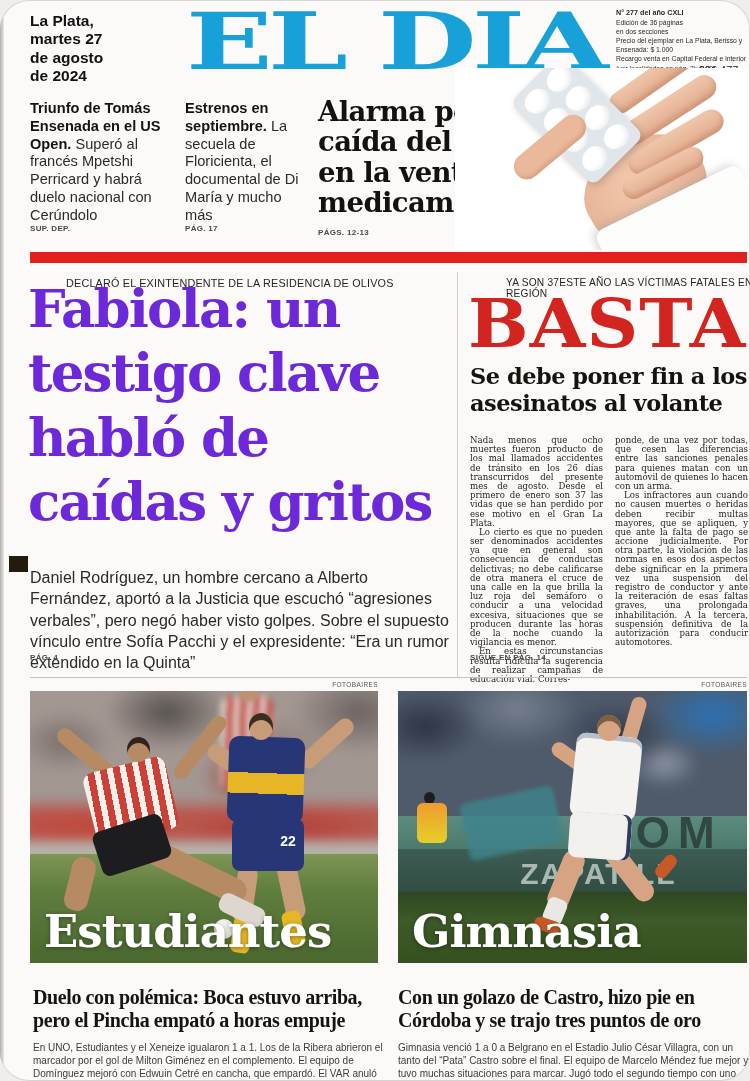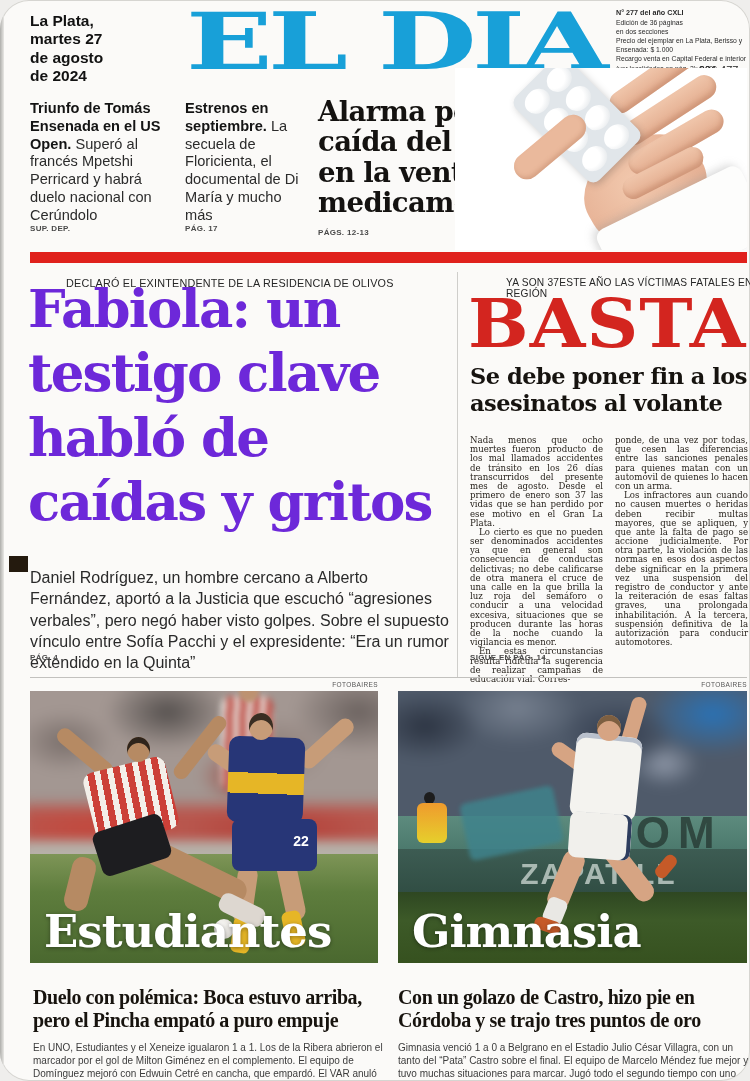--- a/index.html
+++ b/index.html
@@ -106,21 +106,21 @@
   .skin{background:#c79c78;border-radius:12px;}
   .bgp-t{left:55%;top:2%;width:52px;height:95px;filter:blur(3px);opacity:.85;
      border-radius:10px;background:repeating-linear-gradient(92deg,#efe9e3 0 6px,#c4463d 6px 13px);}
   .bgp-h{left:60%;top:-4%;width:20px;height:22px;border-radius:50%;filter:blur(2px);background:#bd9271;}
   .bp-torso{left:57%;top:17%;width:76px;height:86px;border-radius:10px;transform:rotate(2deg);
      background:linear-gradient(180deg,#273677 0 42%,#e6b626 42% 66%,#273677 66% 100%);z-index:4;}
   .bp-head{left:63%;top:8%;width:24px;height:27px;border-radius:50%;background:#c79c78;
      box-shadow:inset 0 7px 0 #3a2d22;z-index:4;}
   .bp-arm-l{left:50%;top:24%;width:58px;height:17px;transform:rotate(35deg);z-index:3;}
   .bp-arm-r{left:76%;top:16%;width:66px;height:17px;transform:rotate(-42deg);z-index:3;}
-  .bp-shorts{left:58%;top:47%;width:85px;height:52px;background:#273677;border-radius:8px;z-index:4;}
+  .bp-shorts{left:58%;top:47%;width:72px;height:52px;background:#273677;border-radius:8px;z-index:4;}
   .bp-num{position:absolute;right:8px;top:14px;color:#fff;font-weight:bold;font-size:14px;
      font-family:"Liberation Sans",sans-serif;}
   .bp-leg1{left:59%;top:64%;width:20px;height:58px;transform:rotate(8deg);z-index:3;}
   .bp-leg2{left:72%;top:61%;width:20px;height:64px;transform:rotate(-12deg);z-index:3;}
   .bp-sock1{left:58%;top:83%;width:19px;height:36px;transform:rotate(8deg);
      background:#e6b626;border-radius:6px;z-index:4;}
   .bp-sock2{left:73%;top:81%;width:19px;height:36px;transform:rotate(-12deg);
      background:#e6b626;border-radius:6px;z-index:4;}
   .ep-torso{left:17%;top:27%;width:84px;height:74px;border-radius:10px;transform:rotate(-14deg);
      background:repeating-linear-gradient(93deg,#f3efe9 0 6px,#cc4038 6px 13px);z-index:5;}
@@ -331,21 +331,21 @@
     <div class="gw-head"></div>
     <div class="gw-shorts"></div>
     <div class="gw-sock1"></div>
     <div class="gw-boot1"></div>
     <div class="gw-boot2"></div>
     <div class="photo-title">Gimnasia</div>
   </div>
 
   <div class="abs bstory b-left">
     <div class="b-head pre">Duelo con polémica: Boca estuvo arriba,
-pero el Pincha empató a puro empuje</div>
+pero el Pincha empató a horas empuje</div>
     <div class="b-body">
       <span>En UNO, Estudiantes y el Xeneize igualaron 1 a 1. Los de la Ribera abrieron el marcador por el gol de Milton Giménez en el complemento. El equipo de Domínguez mejoró con Edwuin Cetré en cancha, que empardó. El VAR anuló por offside lo que hubiera sido el 2-1 para el León.</span>
       
     </div>
   </div>
   <div class="abs bstory b-right">
     <div class="b-head pre">Con un golazo de Castro, hizo pie en
 Córdoba y se trajo tres puntos de oro</div>
     <div class="b-body">
       <span>Gimnasia venció 1 a 0 a Belgrano en el Estadio Julio César Villagra, con un tanto del “Pata” Castro sobre el final. El equipo de Marcelo Méndez fue mejor y tuvo muchas situaciones para marcar. Jugó todo el segundo tiempo con uno más por la expulsión de Meriano en el Pirata.</span>

